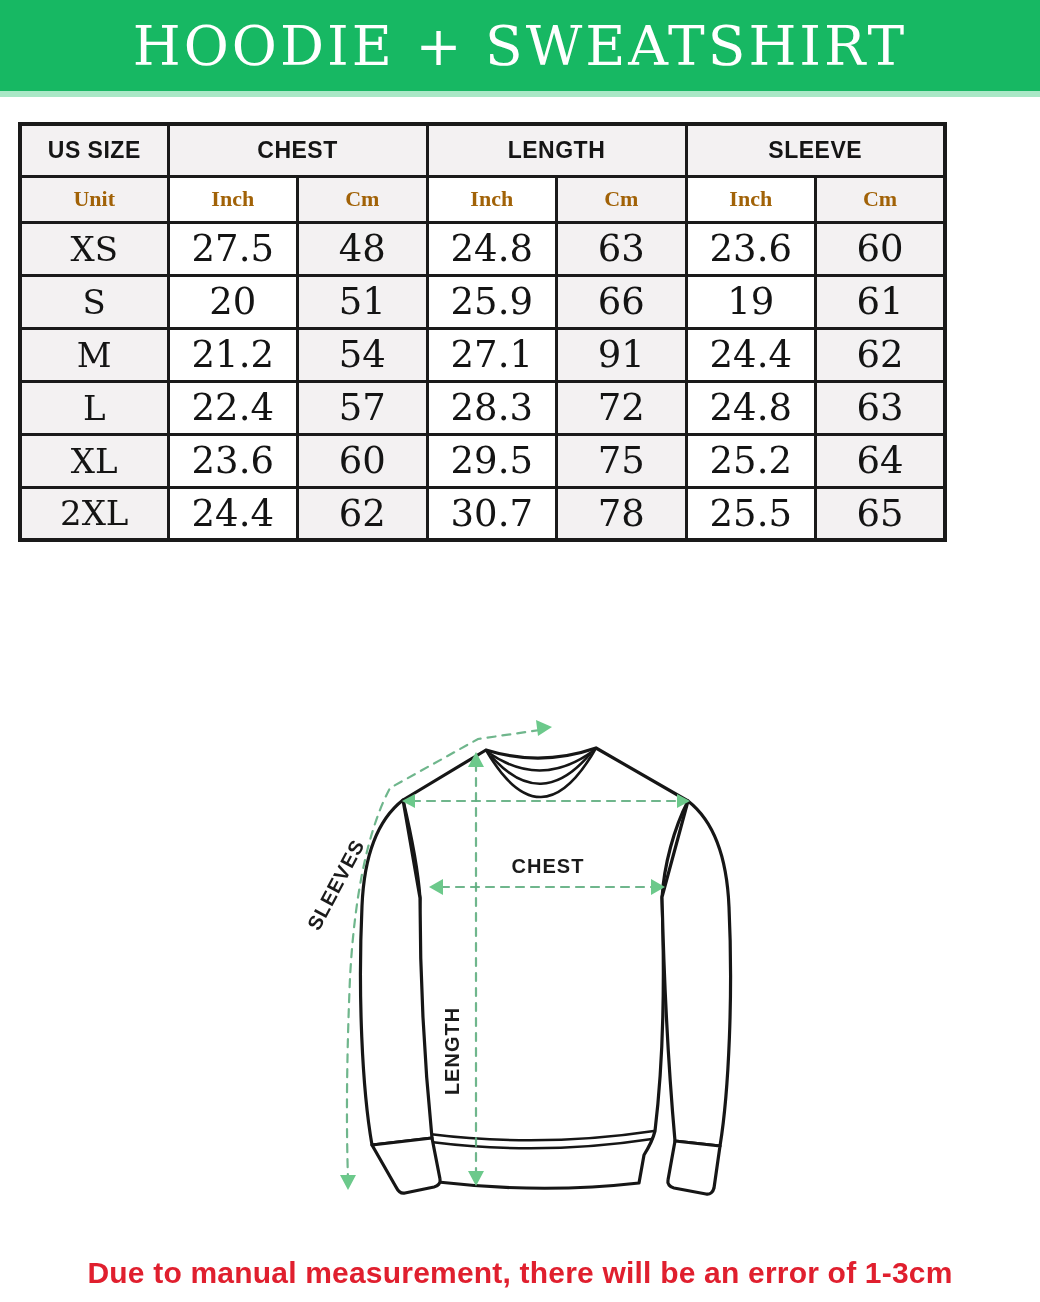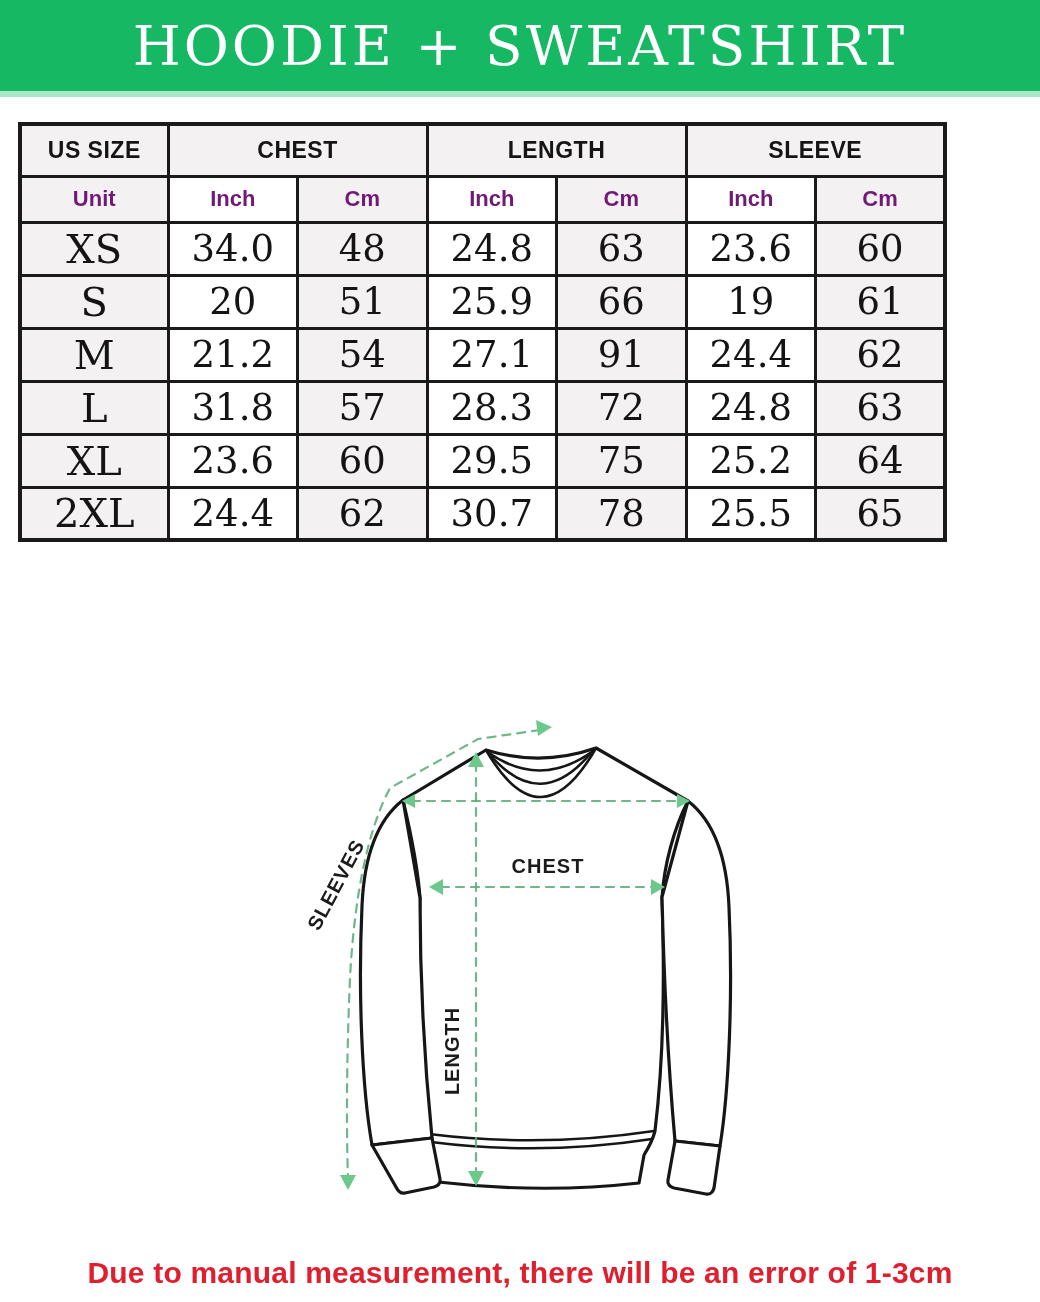--- a/index.html
+++ b/index.html
@@ -49,28 +49,28 @@
     padding:0;line-height:1;
     overflow:hidden;
   }
   .size-table thead tr.group th{
     height:52px;
     font-size:23px;font-weight:bold;color:#151515;
     letter-spacing:0.5px;
   }
   .size-table thead tr.units th{
     height:46px;
-    font-size:22px;font-weight:bold;color:#701a75;
+    font-size:22px;font-weight:bold;color:#a16207;font-family:Liberation Serif, serif;
   }
   .size-table tbody td{
     height:53px;
     font-family:"DejaVu Serif","Liberation Serif",serif;
     font-size:37px;color:#141414;
   }
-  .size-table tbody td.size-col{font-size:40px;}
+  .size-table tbody td.size-col{font-size:34px;}
   .shade{background:var(--cell-shade);}
   .plain{background:var(--cell-plain);}
 
   
   .diagram{
     position:absolute;left:308px;top:693px;width:474px;height:515px;
   }
   .diagram svg{display:block;width:100%;height:100%;}
   .outline{fill:#ffffff;stroke:#161616;stroke-width:3.2;stroke-linejoin:round;stroke-linecap:round;}
   .seam{fill:none;stroke:#161616;stroke-width:2.6;stroke-linecap:round;}
@@ -124,21 +124,21 @@
         <th class="shade">Cm</th>
         <th class="plain">Inch</th>
         <th class="shade">Cm</th>
         <th class="plain">Inch</th>
         <th class="shade">Cm</th>
       </tr>
     </thead>
     <tbody>
       <tr>
         <td class="shade size-col">XS</td>
-        <td class="plain">34.0</td>
+        <td class="plain">27.5</td>
         <td class="shade">48</td>
         <td class="plain">24.8</td>
         <td class="shade">63</td>
         <td class="plain">23.6</td>
         <td class="shade">60</td>
       </tr>
       <tr>
         <td class="shade size-col">S</td>
         <td class="plain">20</td>
         <td class="shade">51</td>
@@ -151,21 +151,21 @@
         <td class="shade size-col">M</td>
         <td class="plain">21.2</td>
         <td class="shade">54</td>
         <td class="plain">27.1</td>
         <td class="shade">91</td>
         <td class="plain">24.4</td>
         <td class="shade">62</td>
       </tr>
       <tr>
         <td class="shade size-col">L</td>
-        <td class="plain">31.8</td>
+        <td class="plain">22.4</td>
         <td class="shade">57</td>
         <td class="plain">28.3</td>
         <td class="shade">72</td>
         <td class="plain">24.8</td>
         <td class="shade">63</td>
       </tr>
       <tr>
         <td class="shade size-col">XL</td>
         <td class="plain">23.6</td>
         <td class="shade">60</td>

